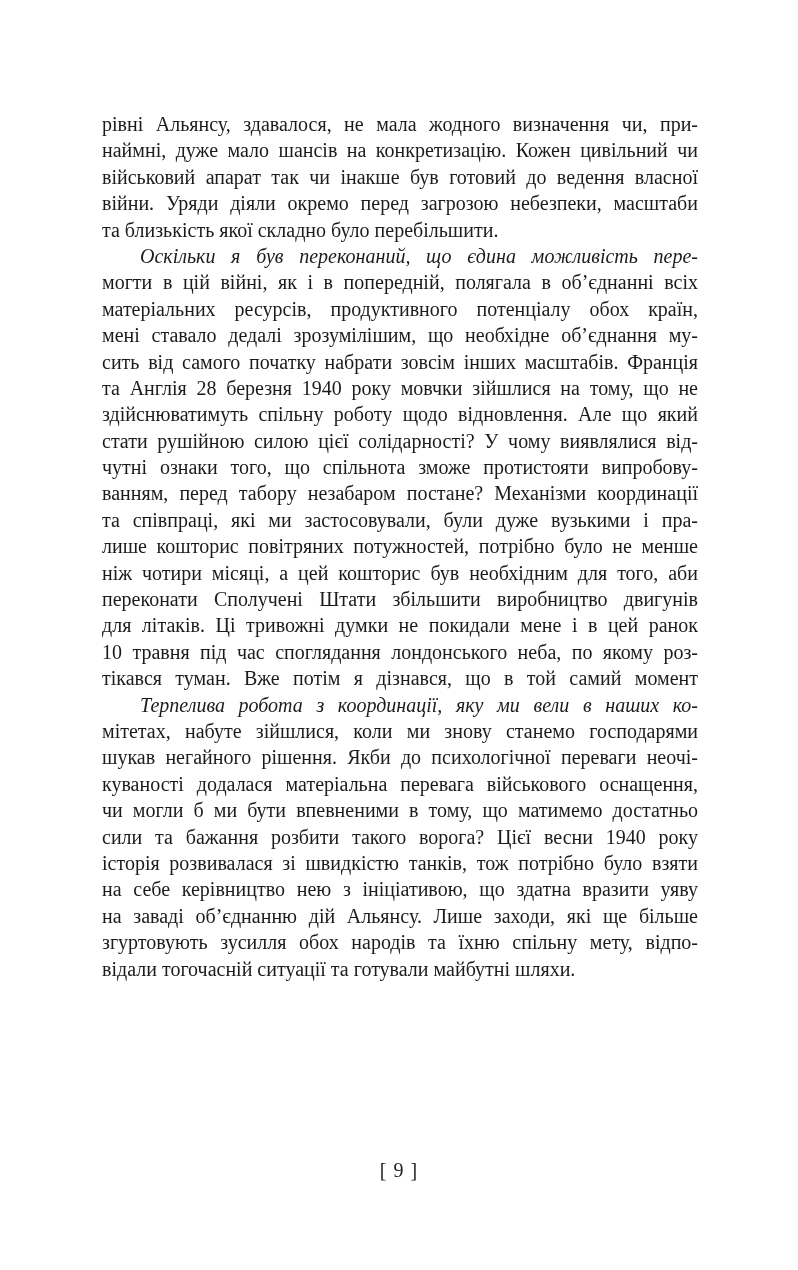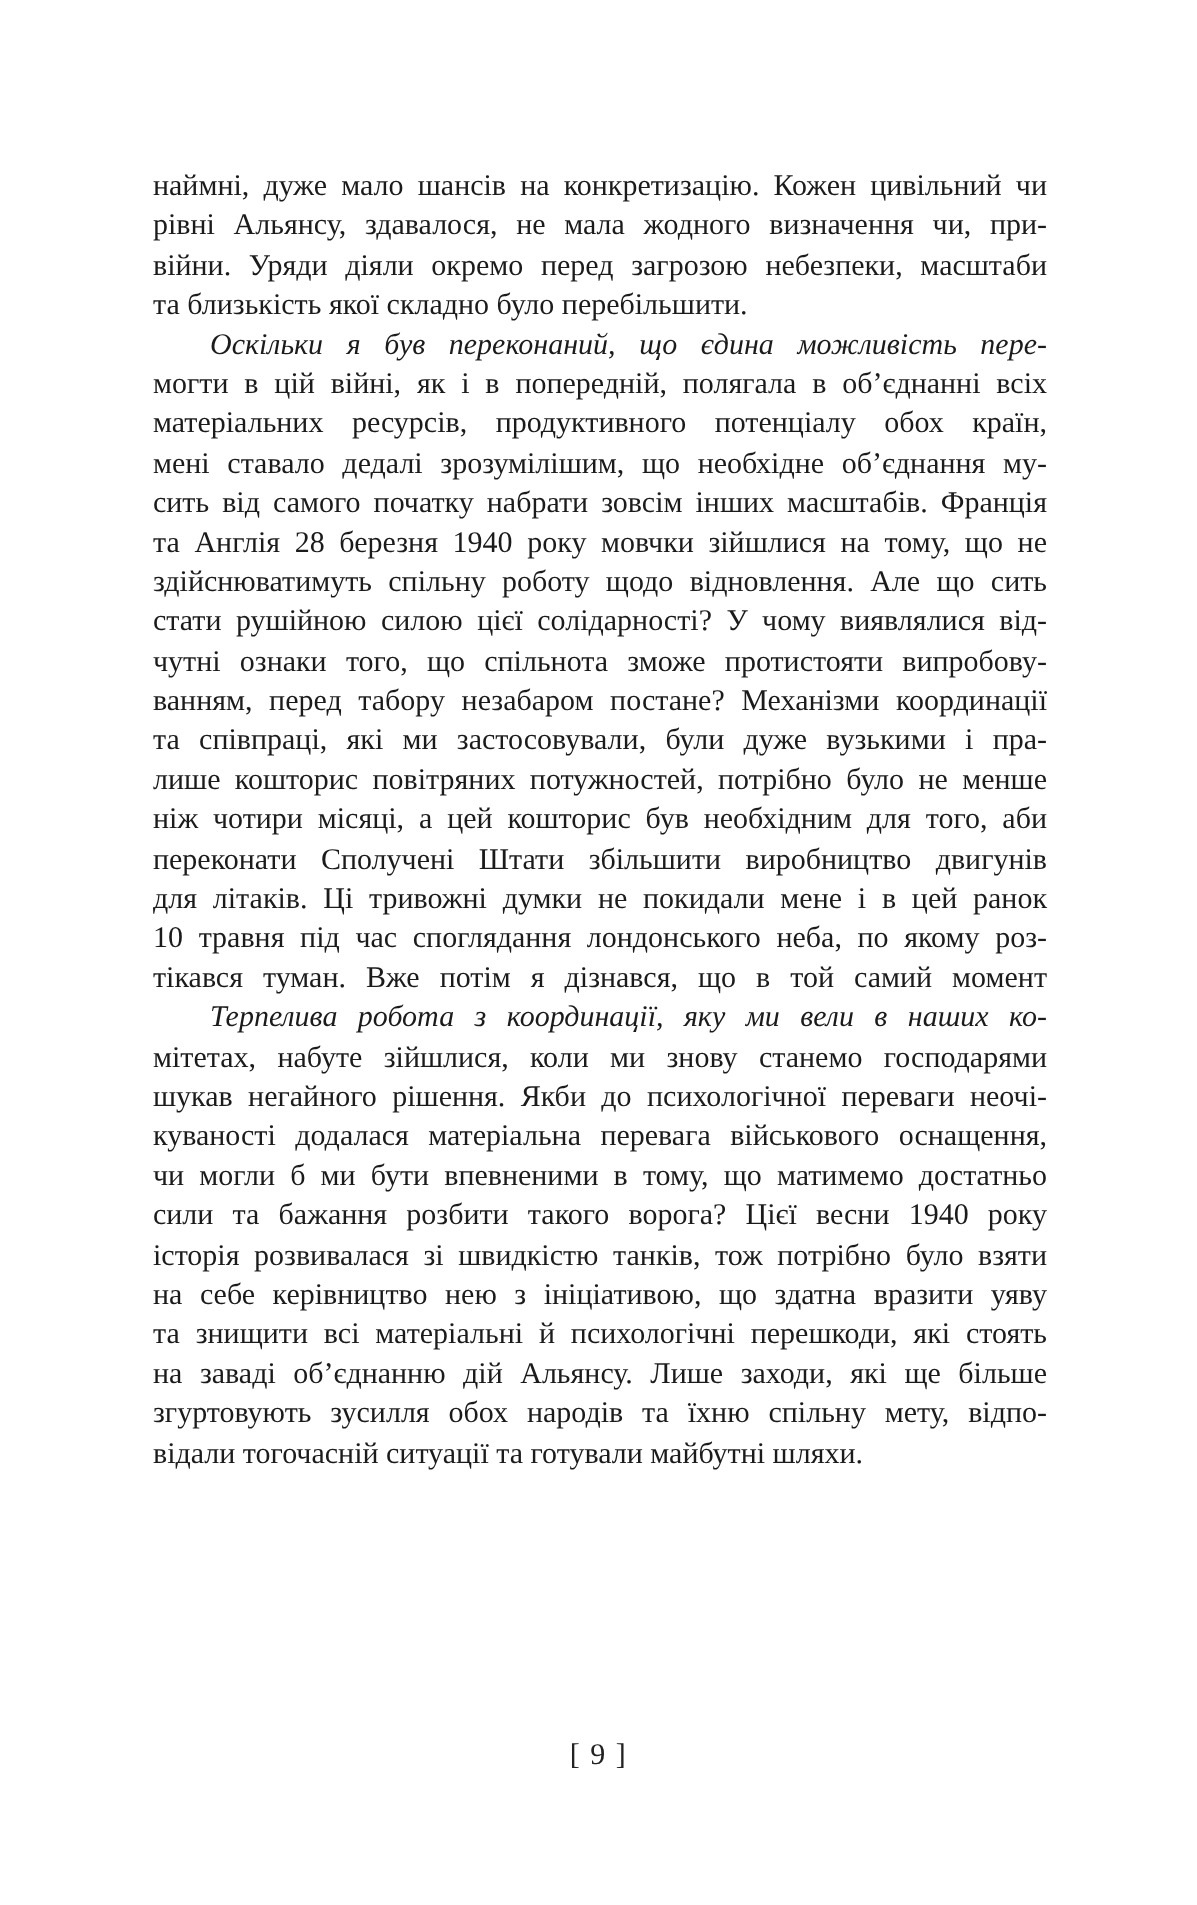--- a/index.html
+++ b/index.html
@@ -55,53 +55,53 @@
     color: #222222;
     letter-spacing: 1px;
   }
 </style>
 </head>
 <body>
 
 <div class="page">
   <main class="text-block" id="body-text">
       <div class="paragraph">
+        <div class="line">рівні Альянсу, здавалося, не мала жодного визначення чи, при-</div>
         <div class="line">наймні, дуже мало шансів на конкретизацію. Кожен цивільний чи</div>
-        <div class="line">рівні Альянсу, здавалося, не мала жодного визначення чи, при-</div>
+        <div class="line">військовий апарат так чи інакше був готовий до ведення власної</div>
         <div class="line">війни. Уряди діяли окремо перед загрозою небезпеки, масштаби</div>
         <div class="line last">та близькість якої складно було перебільшити.</div>
       </div>
       <div class="paragraph">
         <div class="line indent">Оскільки я був переконаний, що єдина можливість пере-</div>
         <div class="line">могти в цій війні, як і в попередній, полягала в об’єднанні всіх</div>
         <div class="line">матеріальних ресурсів, продуктивного потенціалу обох країн,</div>
         <div class="line">мені ставало дедалі зрозумілішим, що необхідне об’єднання му-</div>
         <div class="line">сить від самого початку набрати зовсім інших масштабів. Франція</div>
         <div class="line">та Англія 28 березня 1940 року мовчки зійшлися на тому, що не</div>
-        <div class="line">здійснюватимуть спільну роботу щодо відновлення. Але що сить</div>
+        <div class="line">здійснюватимуть спільну роботу щодо відновлення. Але що який</div>
         <div class="line">стати рушійною силою цієї солідарності? У чому виявлялися від-</div>
         <div class="line">чутні ознаки того, що спільнота зможе протистояти випробову-</div>
         <div class="line">ванням, перед табору незабаром постане? Механізми координації</div>
         <div class="line">та співпраці, які ми застосовували, були дуже вузькими і пра-</div>
         <div class="line">лише кошторис повітряних потужностей, потрібно було не менше</div>
         <div class="line">ніж чотири місяці, а цей кошторис був необхідним для того, аби</div>
         <div class="line">переконати Сполучені Штати збільшити виробництво двигунів</div>
         <div class="line">для літаків. Ці тривожні думки не покидали мене і в цей ранок</div>
         <div class="line">10 травня під час споглядання лондонського неба, по якому роз-</div>
         <div class="line">тікався туман. Вже потім я дізнався, що в той самий момент</div>
       </div>
       <div class="paragraph">
         <div class="line indent">Терпелива робота з координації, яку ми вели в наших ко-</div>
         <div class="line">мітетах, набуте зійшлися, коли ми знову станемо господарями</div>
         <div class="line">шукав негайного рішення. Якби до психологічної переваги неочі-</div>
         <div class="line">куваності додалася матеріальна перевага військового оснащення,</div>
         <div class="line">чи могли б ми бути впевненими в тому, що матимемо достатньо</div>
         <div class="line">сили та бажання розбити такого ворога? Цієї весни 1940 року</div>
         <div class="line">історія розвивалася зі швидкістю танків, тож потрібно було взяти</div>
         <div class="line">на себе керівництво нею з ініціативою, що здатна вразити уяву</div>
-        <div class="line">та знищити всі матеріальні й психологічні перешкоди, які стоять</div>
         <div class="line">на заваді об’єднанню дій Альянсу. Лише заходи, які ще більше</div>
         <div class="line">згуртовують зусилля обох народів та їхню спільну мету, відпо-</div>
         <div class="line last">відали тогочасній ситуації та готували майбутні шляхи.</div>
       </div>
     </main>
   <div class="folio">[ 9 ]</div>
 </div>
 
 </body></html>

